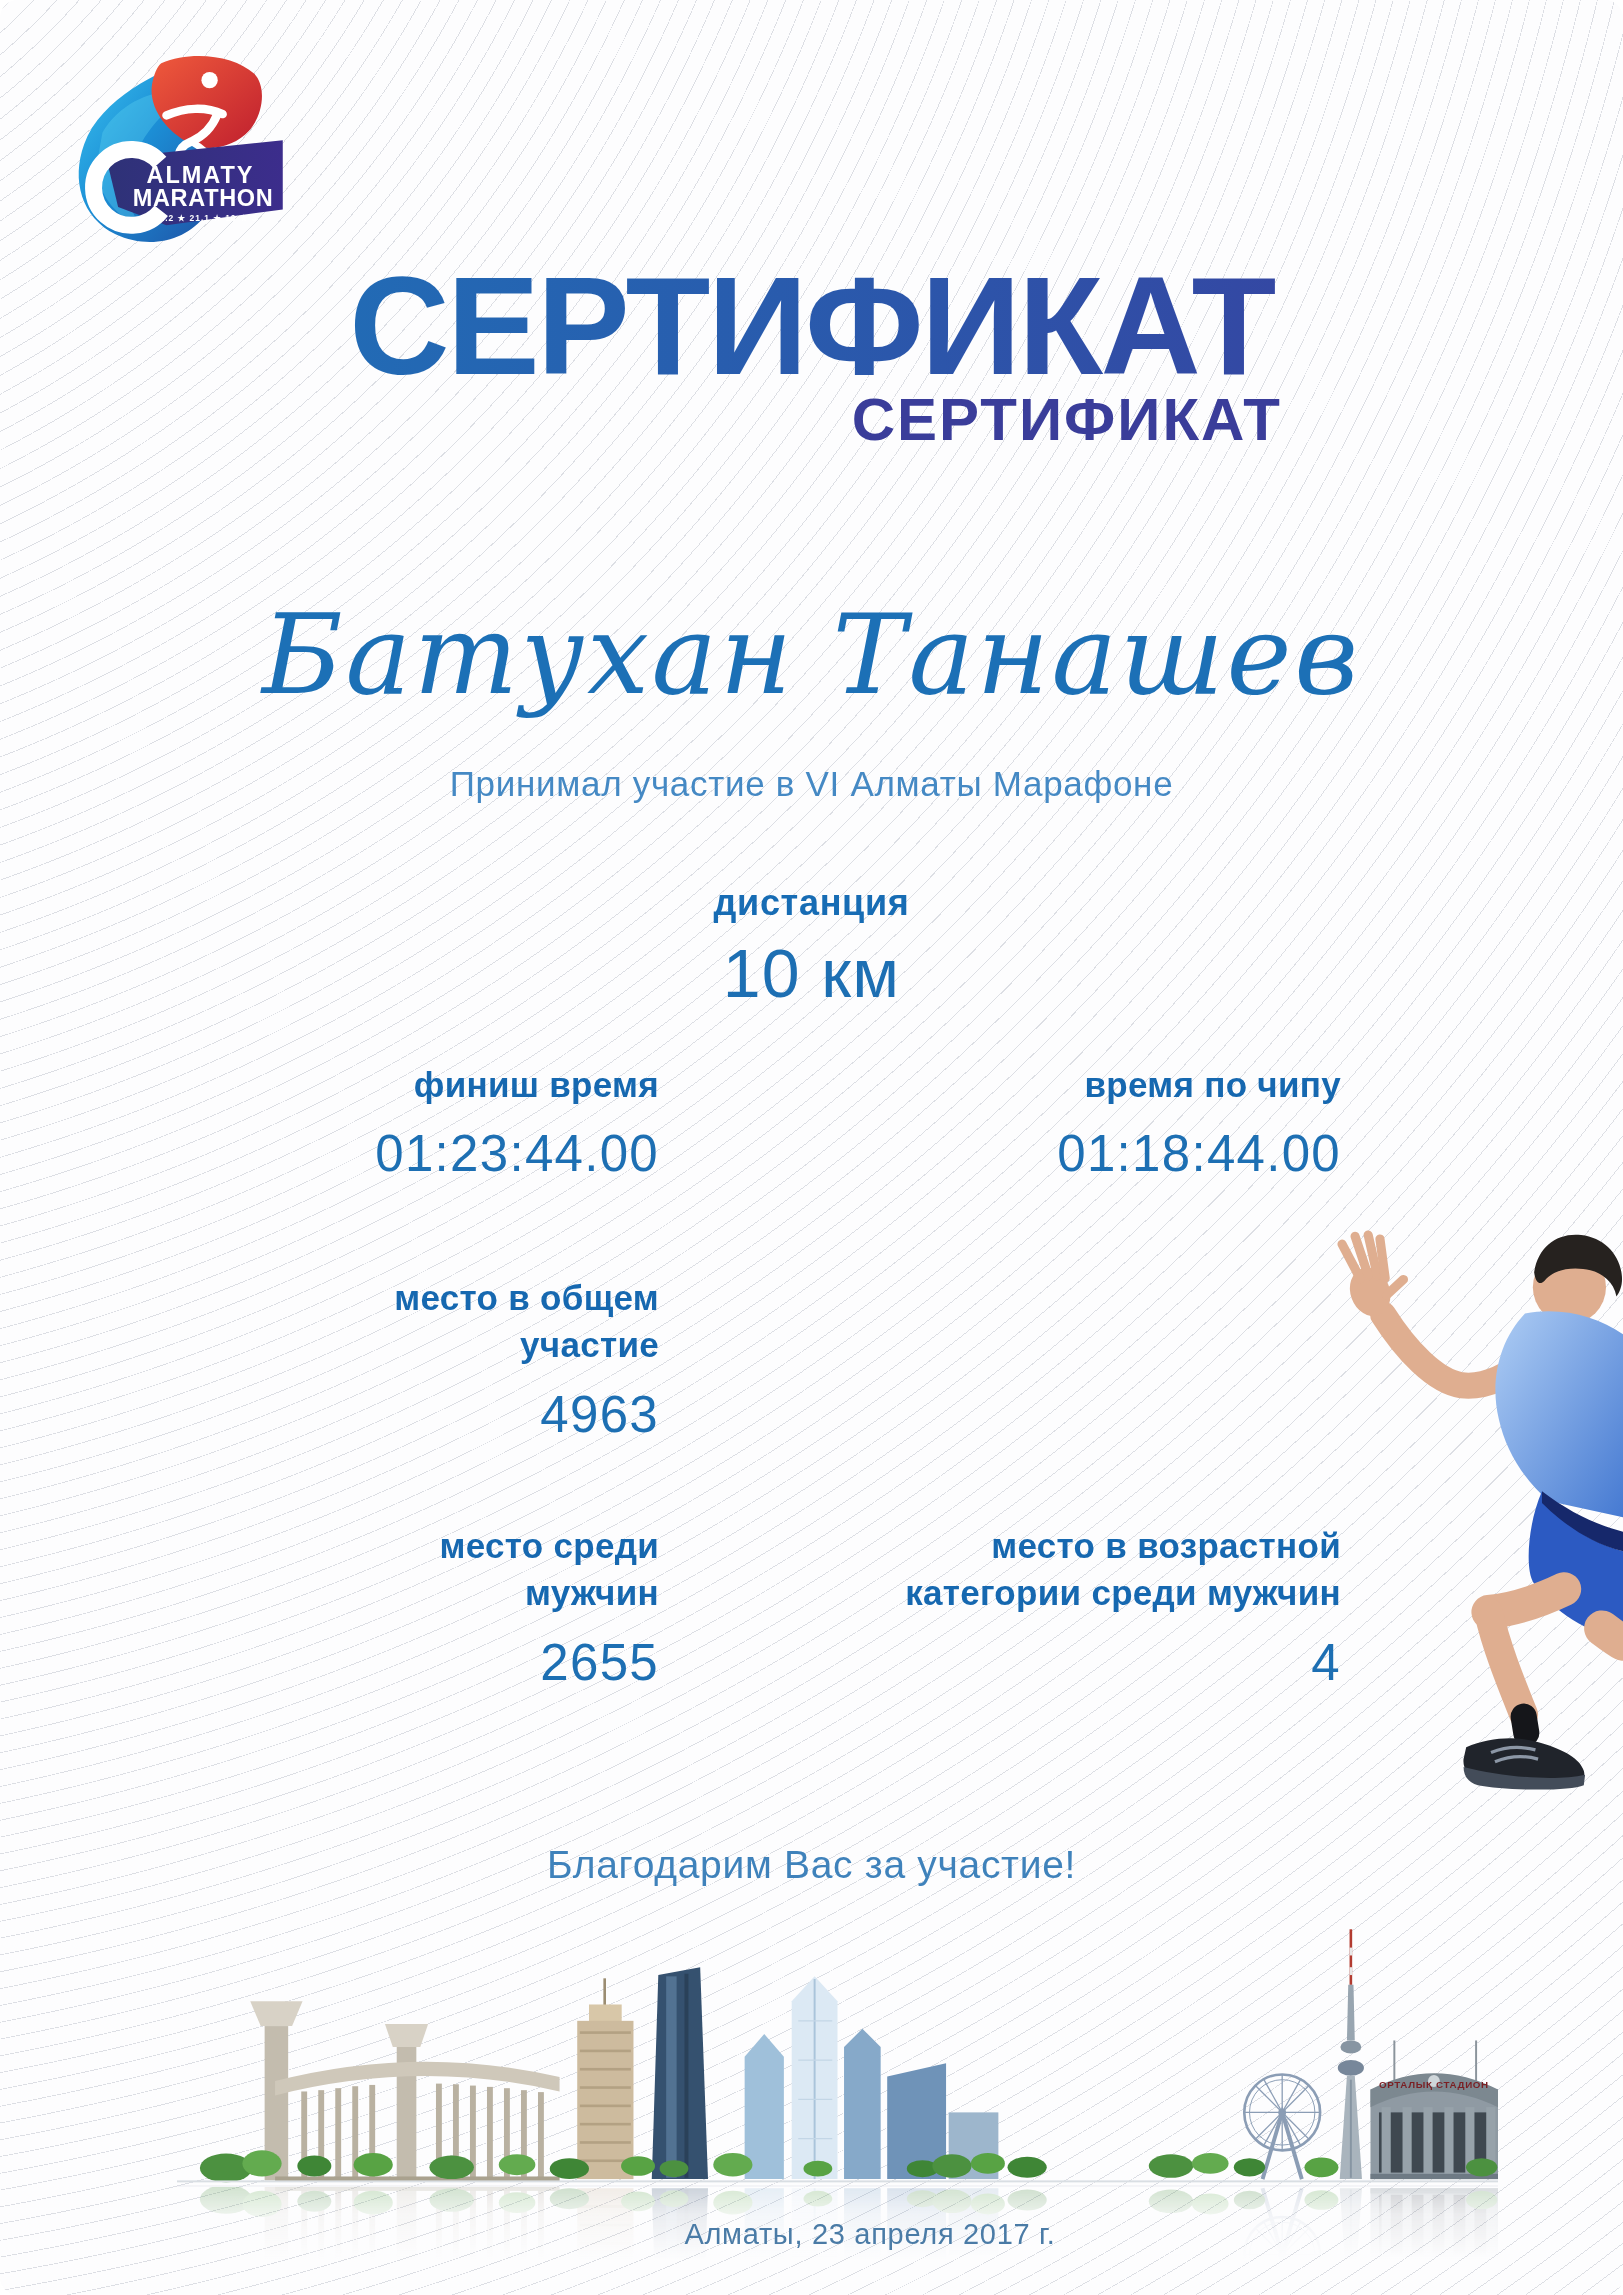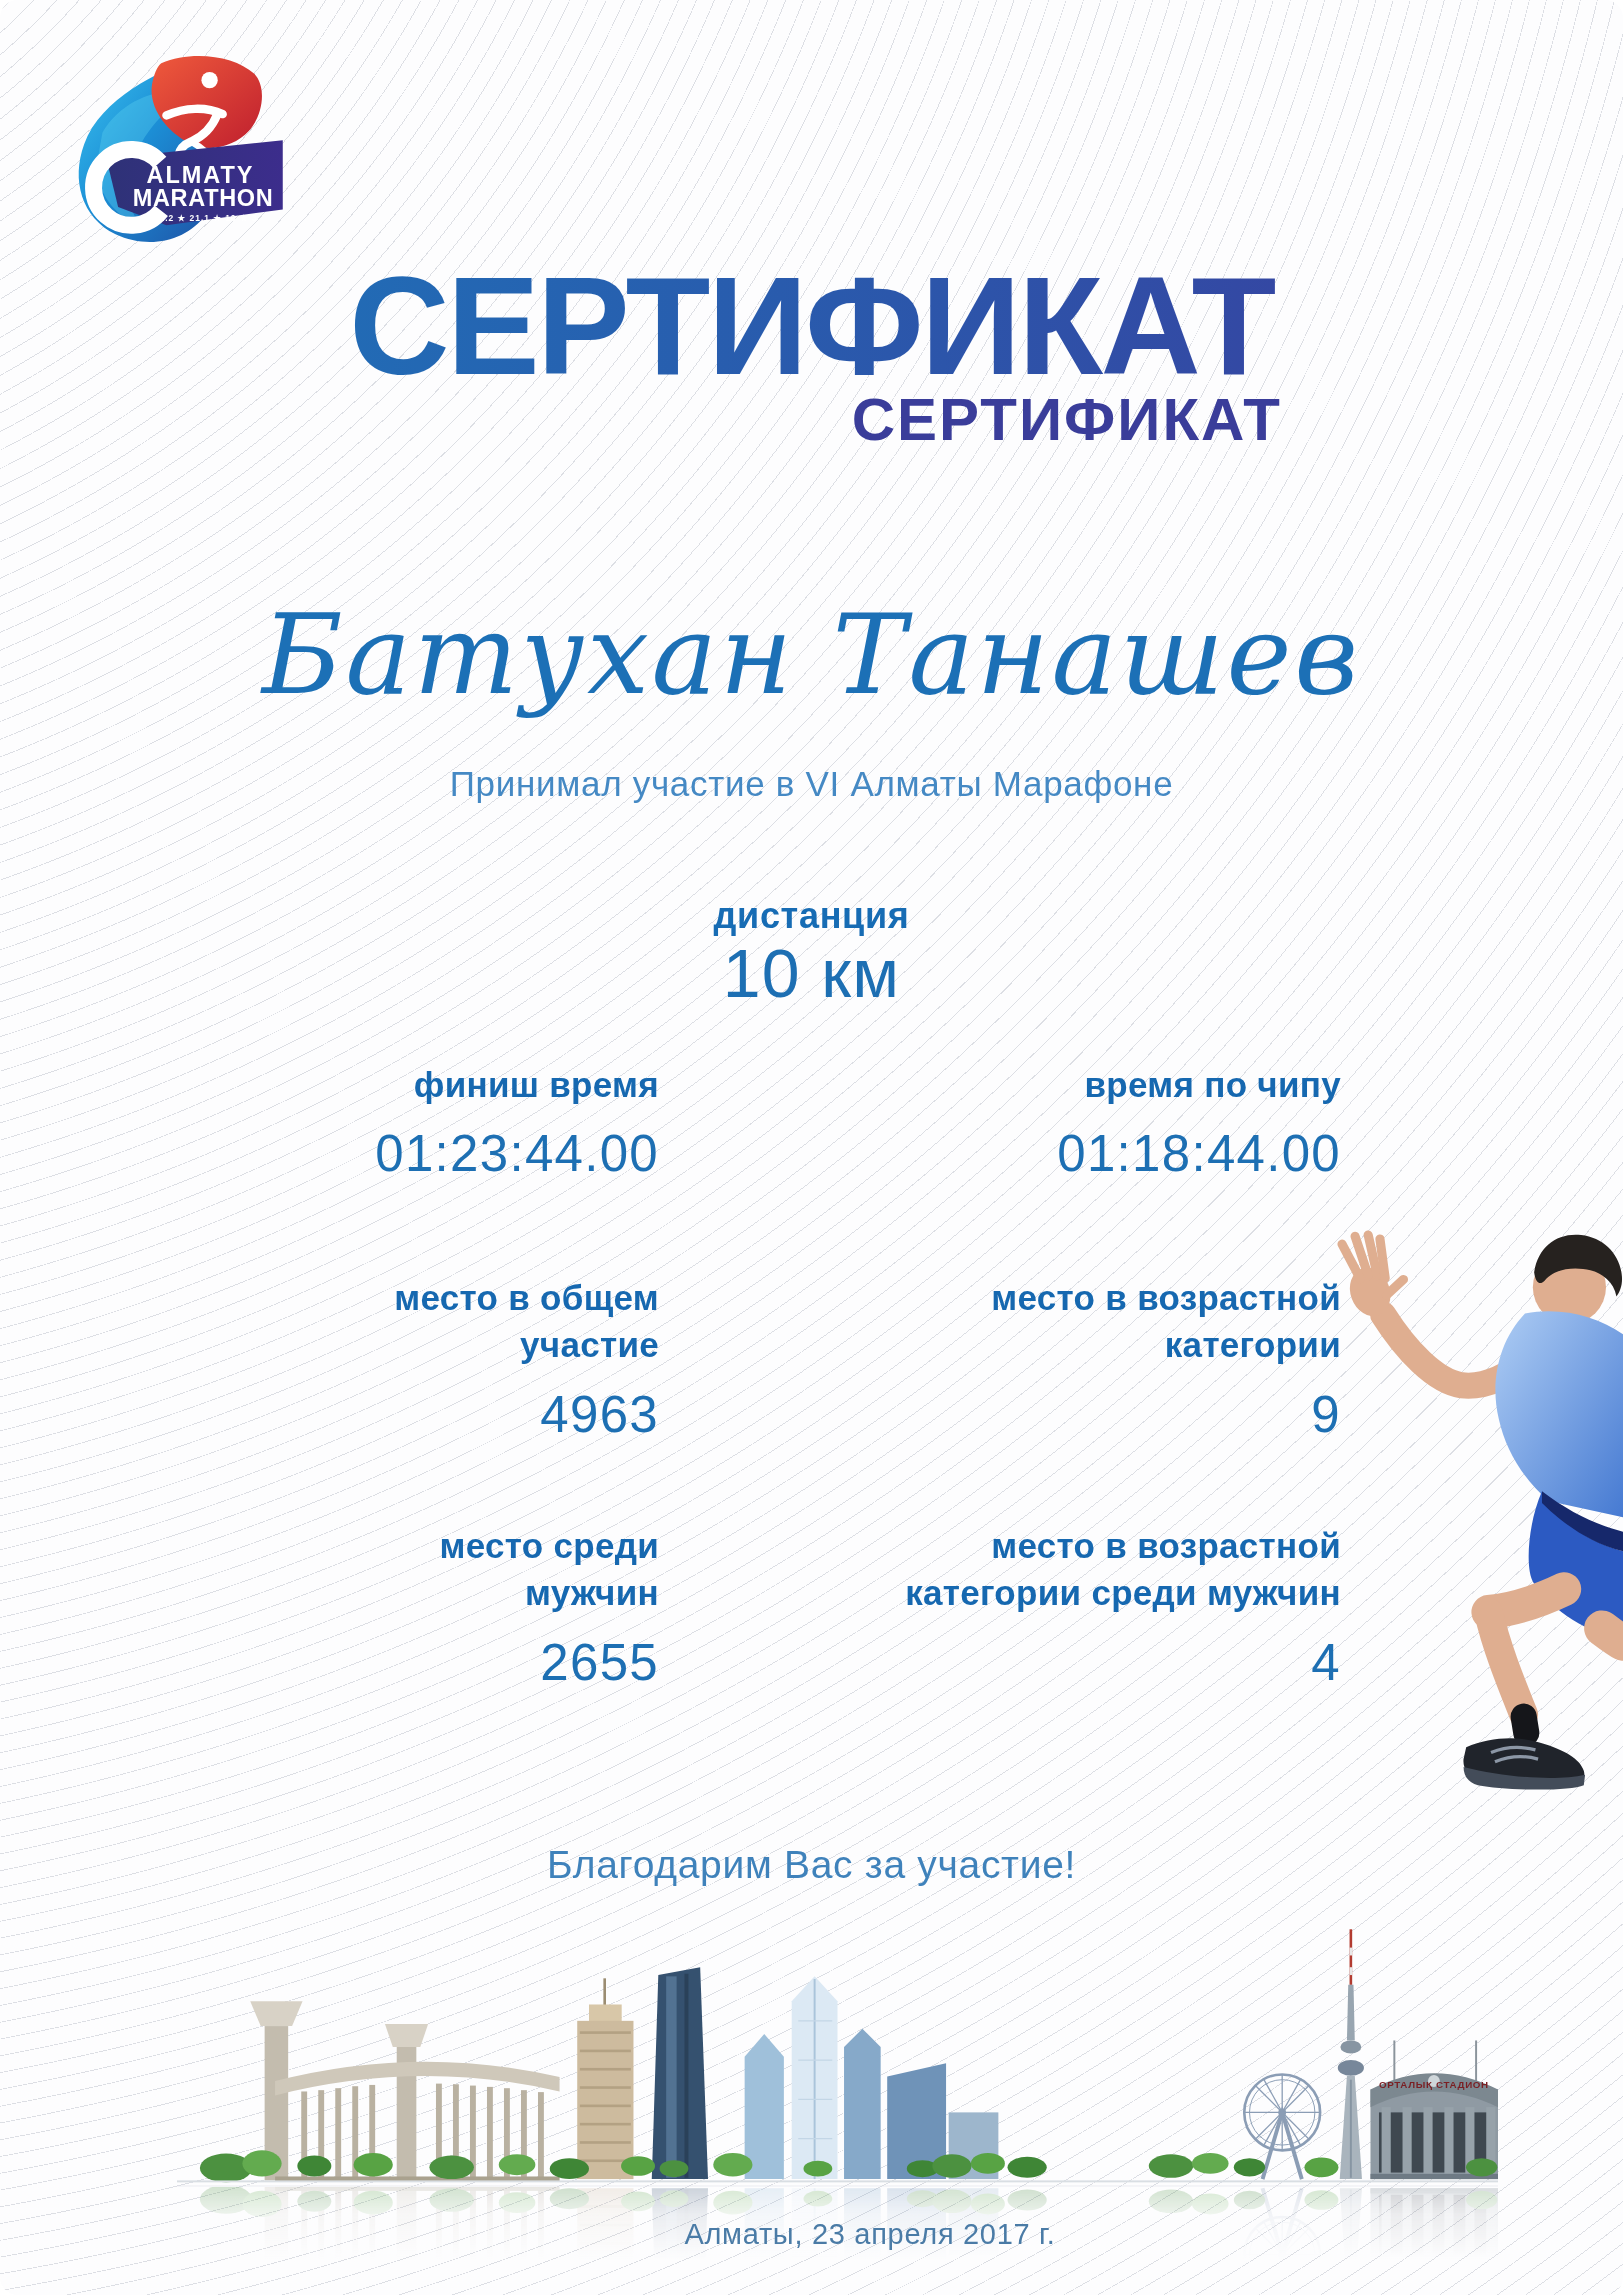--- a/index.html
+++ b/index.html
@@ -29,21 +29,21 @@
     left:0;right:0;top:592px;text-align:center;
     font-family:"DejaVu Serif",serif;font-style:italic;font-weight:400;
     font-size:110px;line-height:1.15;color:#1c70b6;letter-spacing:2.6px;
   }
   .event-line{
     left:0;right:0;top:764px;text-align:center;
     font-size:35px;font-weight:300;color:#4589c4;letter-spacing:0.7px;
   }
   .dist-label{
     left:0;right:0;top:882px;text-align:center;
-    font-size:36px;font-weight:700;color:#176cb4;letter-spacing:0.7px;margin-top:13px;
+    font-size:36px;font-weight:700;color:#176cb4;letter-spacing:0.7px;
   }
   .dist-value{
     left:0;right:0;top:934px;text-align:center;
     font-size:68px;font-weight:200;color:#1d6fb3;letter-spacing:1.3px;
   }
   .stat{position:absolute;text-align:right;}
   .stat .lbl{font-size:35px;font-weight:700;color:#1668b0;line-height:1.35;letter-spacing:0.3px;}
   .stat .val{font-size:51px;font-weight:200;color:#1d6fb3;margin-top:16px;letter-spacing:1.3px;}
   .stat.c1{left:358px;width:301px;}
   .stat.c2{left:883px;width:458px;}
@@ -121,24 +121,20 @@
     <div class="lbl">финиш время</div>
     <div class="val">01:23:44.00</div>
   </div>
   <div class="stat c2 r1">
     <div class="lbl">время по чипу</div>
     <div class="val">01:18:44.00</div>
   </div>
   <div class="stat c1 r2">
     <div class="lbl">место в общем участие</div>
     <div class="val">4963</div>
-  </div>
-  <div class="stat c2 r2">
-    <div class="lbl">место в возрастной категории</div>
-    <div class="val">9</div>
   </div>
   <div class="stat c1 r3">
     <div class="lbl">место среди мужчин</div>
     <div class="val">2655</div>
   </div>
   <div class="stat c2 r3">
     <div class="lbl">место в возрастной категории среди мужчин</div>
     <div class="val">4</div>
   </div>
 

